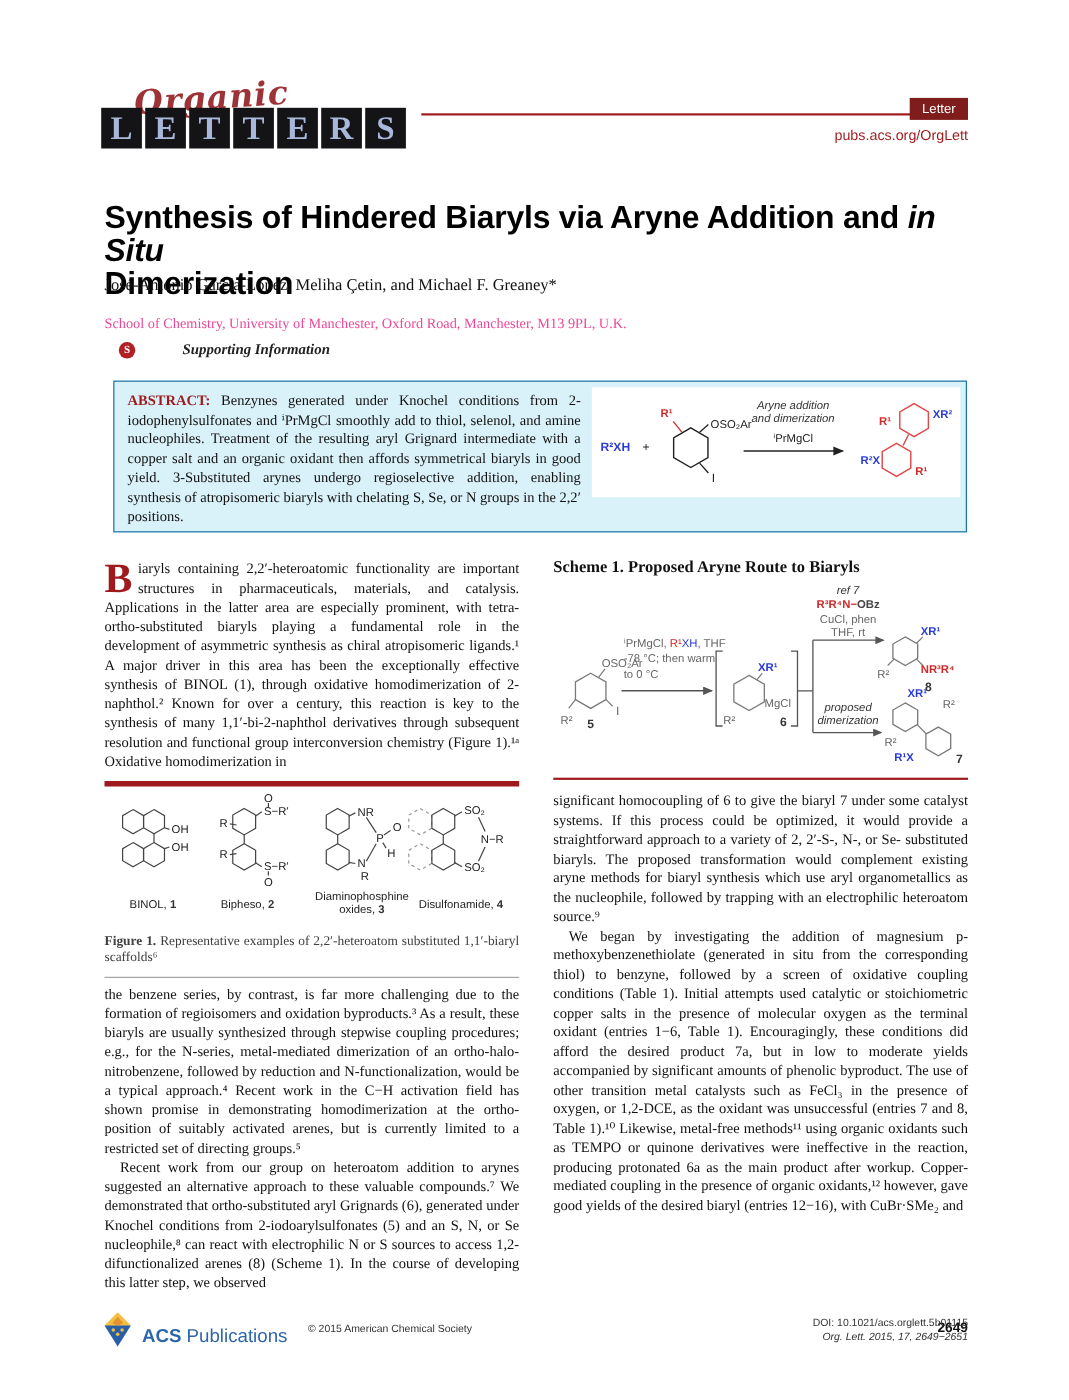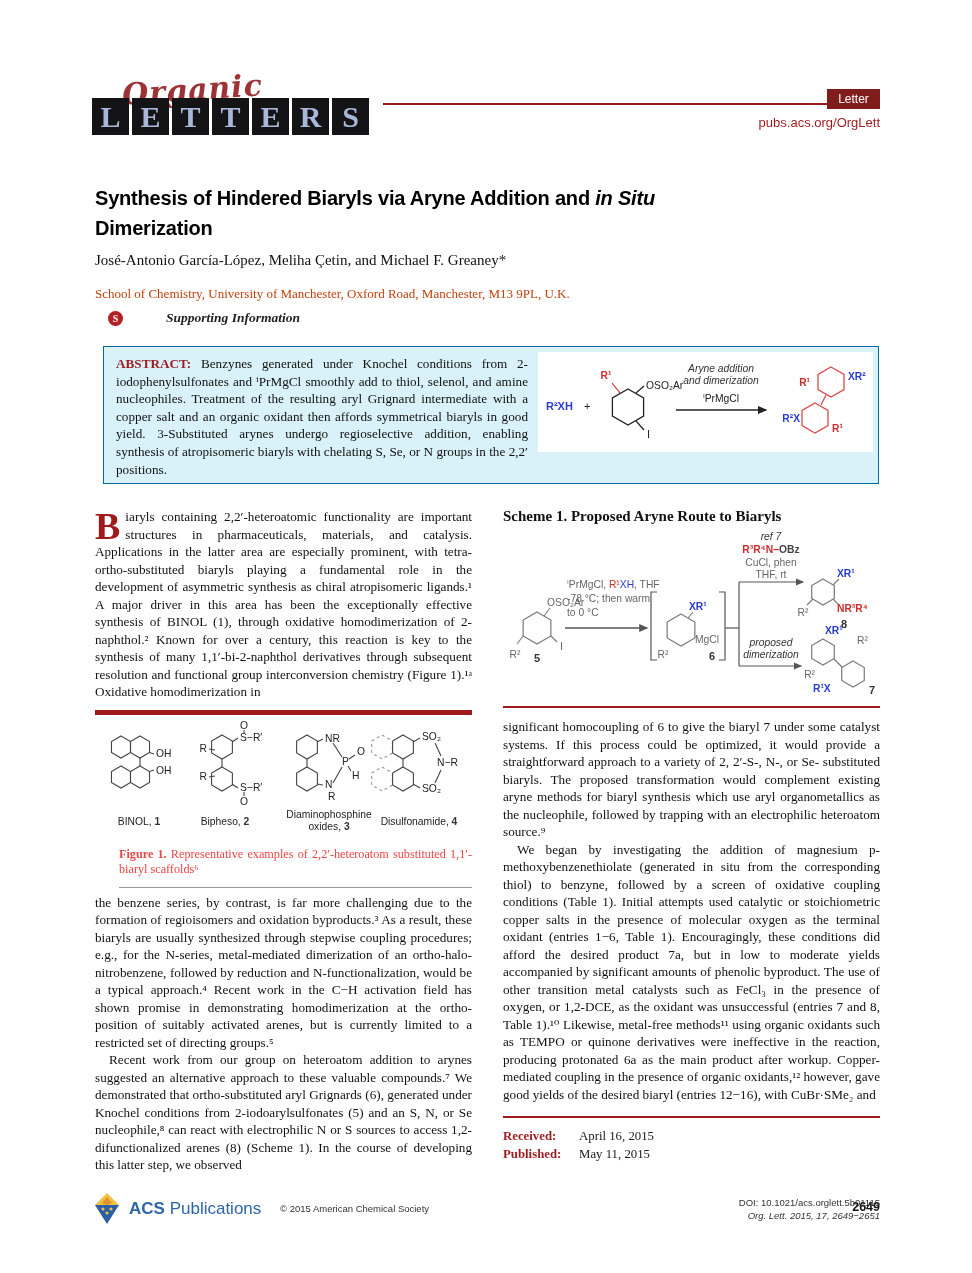--- a/index.html
+++ b/index.html
@@ -15,23 +15,23 @@
         display:flex;align-items:center;justify-content:center;}
   .header-line{position:absolute;left:383px;top:103px;width:497px;height:2px;background:#9e1a1d;}
   .badge{position:absolute;left:827px;top:89px;width:53px;height:20px;background:#7f1d1d;
         color:#fff;font-family:"Liberation Sans",sans-serif;font-size:12px;
         display:flex;align-items:center;justify-content:center;}
   .site-url{position:absolute;right:92px;top:115px;color:#9e1a1d;
         font-family:"Liberation Sans",sans-serif;font-size:13px;}
   
   .title{position:absolute;left:95px;top:183px;width:760px;
         font-family:"Liberation Sans","DejaVu Sans",sans-serif;font-weight:bold;
-        font-size:20px;line-height:30px;color:#000;letter-spacing:-0.2px;}
+        font-size:29px;line-height:30px;color:#000;letter-spacing:-0.2px;}
   .authors{position:absolute;left:95px;top:252px;font-size:15px;color:#111;}
-  .affiliation{position:absolute;left:95px;top:286px;font-size:13px;color:#c2410c;}
+  .affiliation{position:absolute;left:95px;top:286px;font-size:13px;color:#ec4899;}
   .supporting{position:absolute;left:108px;top:310px;display:flex;align-items:center;gap:7px;}
   .si-circle{width:15px;height:15px;border-radius:50%;background:#b21f24;color:#fff;
         font-size:10px;font-weight:bold;display:flex;align-items:center;justify-content:center;}
   .si-label{font-style:italic;font-weight:bold;font-size:13.5px;color:#222;margin-left:36px;}
   
   .abstract{position:absolute;left:103px;top:346px;width:776px;height:138px;
         background:#d9f1f8;border:1px solid #0369a1;box-sizing:border-box;}
   .abstract-text{position:absolute;left:12px;top:8px;width:412px;font-size:13.2px;
         line-height:17.6px;text-align:justify;color:#111;}
   .abstract-label{color:#9e1a1d;font-weight:bold;}
@@ -39,31 +39,31 @@
   
   .col-left{position:absolute;left:95px;top:508px;width:377px;}
   .col-right{position:absolute;left:503px;top:508px;width:377px;}
   p.body{margin:0;font-size:13.2px;line-height:17.5px;text-align:justify;color:#111;}
   p.indent{text-indent:14px;}
   .dropcap{float:left;color:#9e1a1d;font-size:38px;line-height:32px;font-weight:bold;
         padding:2px 5px 0 0;}
   
   .figure1{margin:9px 0 6px 0;}
   .fig-topbar{height:5px;background:#9e1a1d;margin-bottom:6px;}
-  .fig-caption{font-size:12.2px;line-height:15.5px;text-align:justify;color:#ef4444;
-        border-bottom:1px solid #999;padding:4px 0 9px 0;margin-left:24px;}
+  .fig-caption{font-size:12.2px;line-height:15.5px;text-align:justify;color:#404040;
+        border-bottom:1px solid #999;padding:4px 0 9px 0;}
   
   .scheme-title{font-weight:bold;font-size:15px;margin:0 0 3px 0;color:#111;}
   .scheme-bottom{height:2px;background:#9e1a1d;margin:2px 0 10px 0;}
   
   .dates{border-top:2px solid #9e1a1d;margin-top:13px;padding-top:9px;font-size:12.8px;line-height:18px;}
   .date-label{display:inline-block;width:76px;color:#9e1a1d;font-weight:bold;}
   
   .footer{position:absolute;left:92px;top:1192px;width:788px;height:48px;}
-  .acs-logo{position:absolute;left:0;top:0;display:flex;align-items:center;gap:7px;}
+  .acs-logo{position:absolute;left:0;top:0;display:flex;align-items:flex-end;gap:7px;}
   .acs-text{font-family:"Liberation Sans",sans-serif;font-size:17px;color:#2d66a8;}
   .acs-text b{font-weight:bold;}
   .copyright{position:absolute;left:176px;top:11px;font-family:"Liberation Sans",sans-serif;
         font-size:9.5px;color:#333;margin-left:12px;}
   .page-num{position:absolute;left:0;right:0;top:8px;text-align:right;
         font-family:"Liberation Sans",sans-serif;font-size:12.5px;font-weight:bold;color:#111;}
   .doi{position:absolute;right:0;top:4px;text-align:right;font-family:"Liberation Sans",sans-serif;
         font-size:9.5px;color:#333;line-height:13px;}
   .doi .cit{font-style:italic;}
   
@@ -291,24 +291,20 @@
         <text class="st sg s10" x="312" y="150" text-anchor="end">R²</text>
         <text class="st sb s10" x="310" y="164">R¹X</text>
         <text class="st snum" x="366" y="166">7</text>
       </g>
     </svg>
     <div class="scheme-bottom"></div>
 
     <p class="body">significant homocoupling of 6 to give the biaryl 7 under some catalyst systems. If this process could be optimized, it would provide a straightforward approach to a variety of 2, 2′-S-, N-, or Se- substituted biaryls. The proposed transformation would complement existing aryne methods for biaryl synthesis which use aryl organometallics as the nucleophile, followed by trapping with an electrophilic heteroatom source.⁹</p>
     <p class="body indent">We began by investigating the addition of magnesium p-methoxybenzenethiolate (generated in situ from the corresponding thiol) to benzyne, followed by a screen of oxidative coupling conditions (Table 1). Initial attempts used catalytic or stoichiometric copper salts in the presence of molecular oxygen as the terminal oxidant (entries 1−6, Table 1). Encouragingly, these conditions did afford the desired product 7a, but in low to moderate yields accompanied by significant amounts of phenolic byproduct. The use of other transition metal catalysts such as FeCl₃ in the presence of oxygen, or 1,2-DCE, as the oxidant was unsuccessful (entries 7 and 8, Table 1).¹⁰ Likewise, metal-free methods¹¹ using organic oxidants such as TEMPO or quinone derivatives were ineffective in the reaction, producing protonated 6a as the main product after workup. Copper-mediated coupling in the presence of organic oxidants,¹² however, gave good yields of the desired biaryl (entries 12−16), with CuBr·SMe₂ and</p>
 
-    <div class="dates">
-      <div><span class="date-label">Received:</span><span>April 16, 2015</span></div>
-      <div><span class="date-label">Published:</span><span>May 11, 2015</span></div>
-    </div>
   </div>
 
   <div class="footer">
     <div class="acs-logo">
       <svg width="30" height="33" viewBox="0 0 30 33">
         <polygon points="15,1 27,13 15,18 3,13" fill="#f2bf42"></polygon>
         <polygon points="3,13 27,13 15,32" fill="#2b5fa5"></polygon>
         <polygon points="15,5 20,11 15,13 10,11" fill="#e2922f"></polygon>
         <circle cx="11" cy="17" r="1.6" fill="#f2bf42"></circle>
         <circle cx="15" cy="21" r="1.6" fill="#f2bf42"></circle>

